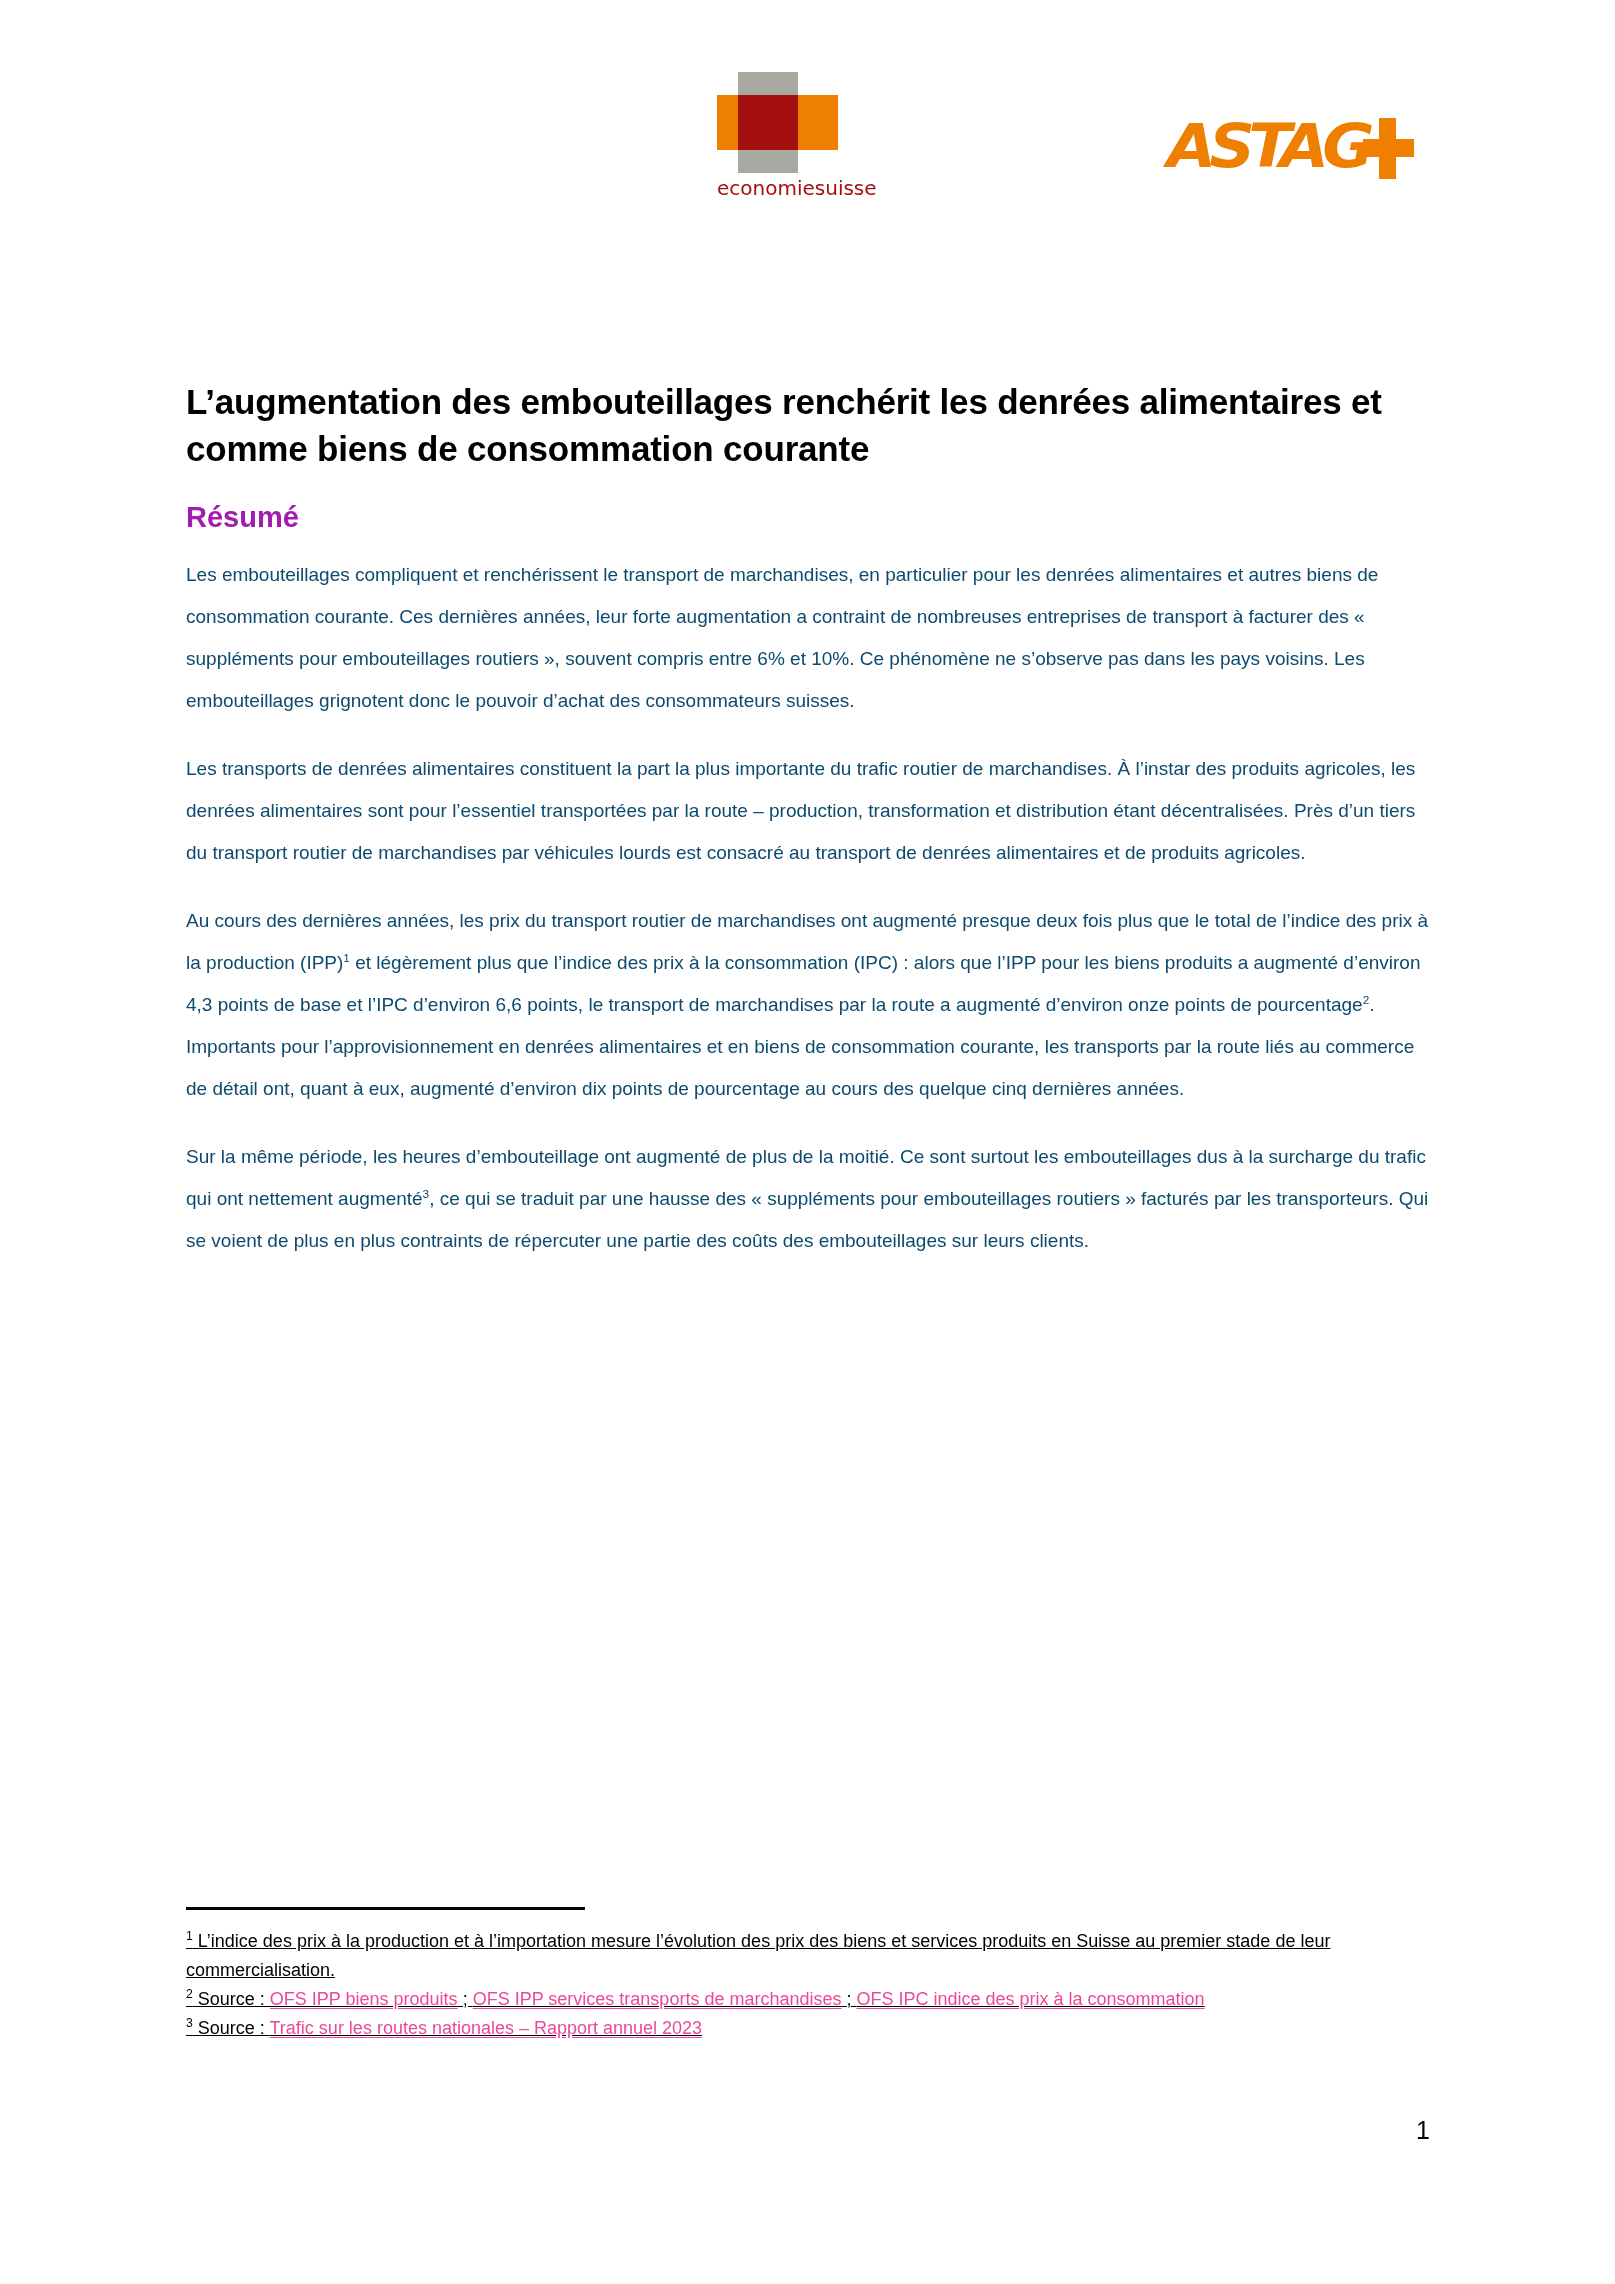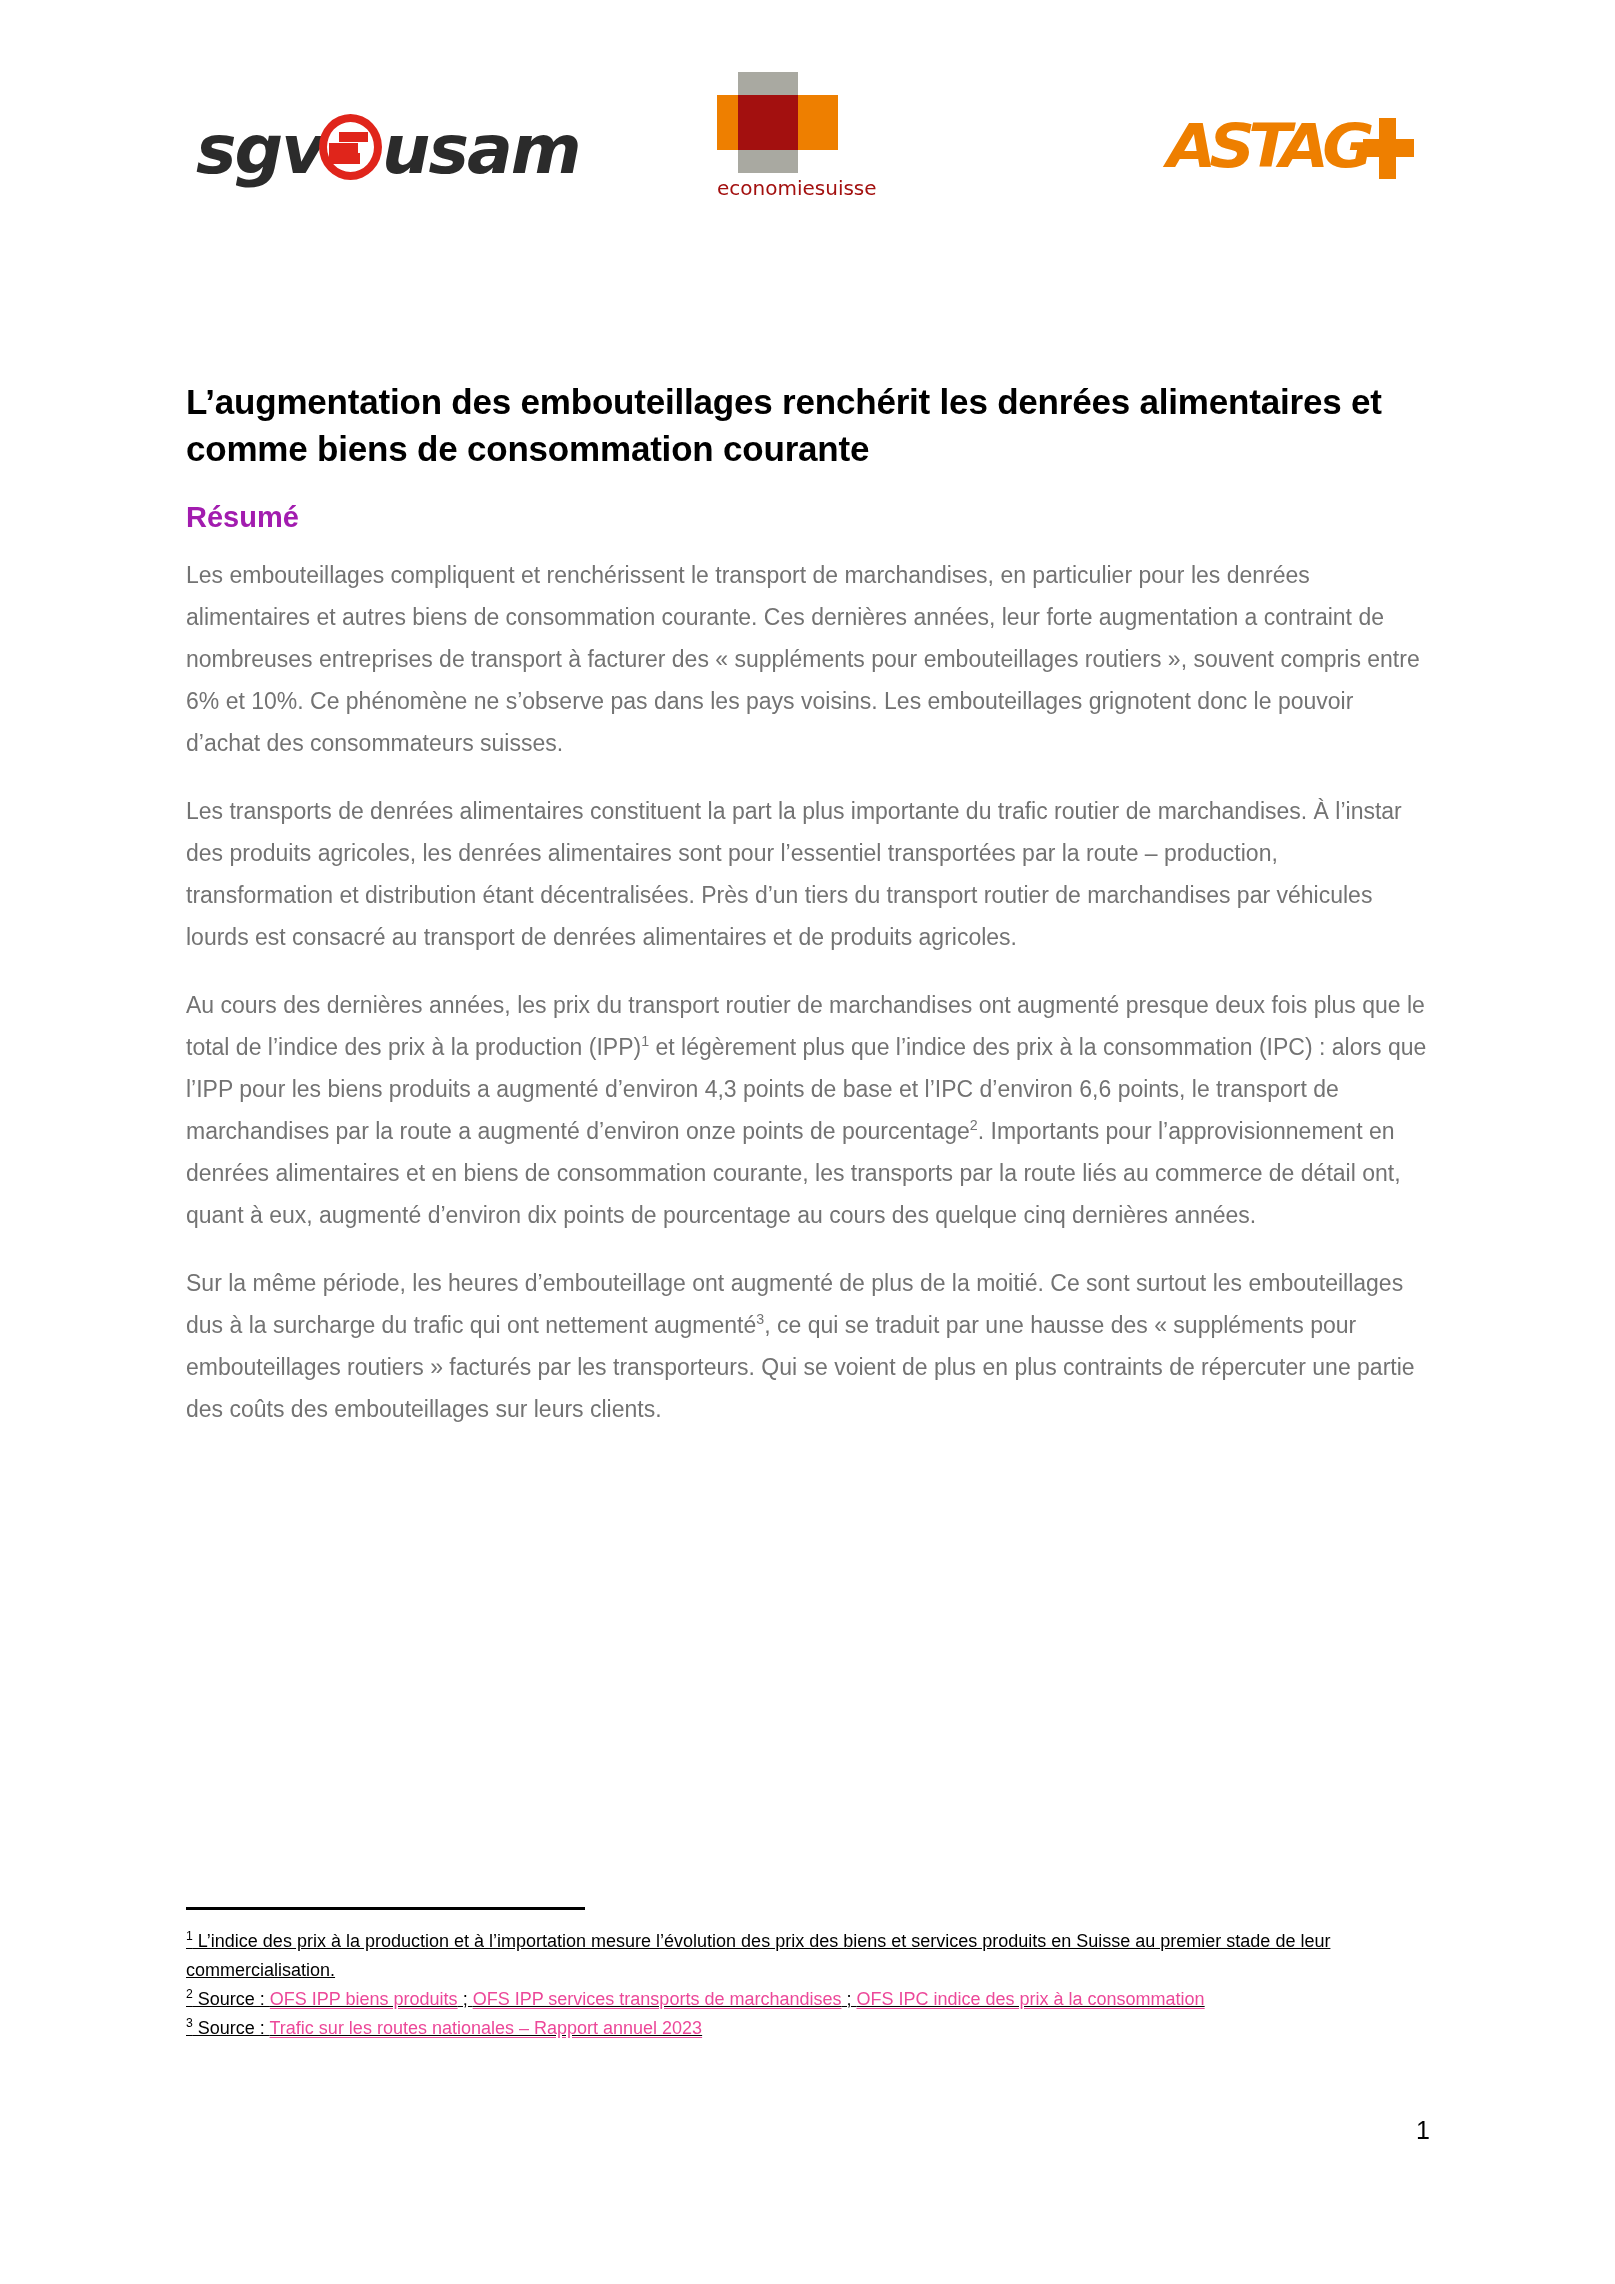--- a/index.html
+++ b/index.html
@@ -210,23 +210,23 @@
     margin: 0 0 22px 0;
     font-family: "Liberation Sans", sans-serif;
     font-weight: bold;
     font-size: 29px;
     line-height: 29px;
     color: #a21caf;
   }
   p.body-par {
     margin: 0 0 26px 0;
     font-family: "Liberation Sans", sans-serif;
-    font-size: 23px;
+    font-size: 19px;
     line-height: 42px;
-    color: #737373;
+    color: #0c4a6e;
     text-align: left;
   }
   p.body-par:last-child {
     margin-bottom: 0;
   }
   sup.fn-ref {
     font-size: 0.62em;
     vertical-align: super;
     line-height: 0;
   }
@@ -274,32 +274,20 @@
     color: #000000;
   }
 </style>
 </head>
 <body>
 
 <div class="page">
 
   <div class="logo-band">
 
-    <div class="logo-sgv">
-      <span class="sgv-word">sgv</span>
-      <span class="sgv-mark">
-        <span class="ring"></span>
-        <span class="cross-a"></span>
-        <span class="cross-b"></span>
-        <span class="cross-c"></span>
-        <span class="cross-d"></span>
-        <span class="cross-e"></span>
-      </span>
-      <span class="usam-word">usam</span>
-    </div>
 
     <div class="logo-econ">
       <span class="bar-gray"></span>
       <span class="bar-orange"></span>
       <span class="bar-red"></span>
       <span class="econ-word">economiesuisse</span>
     </div>
 
     <div class="logo-astag">
       <span class="astag-word">ASTAG</span>

